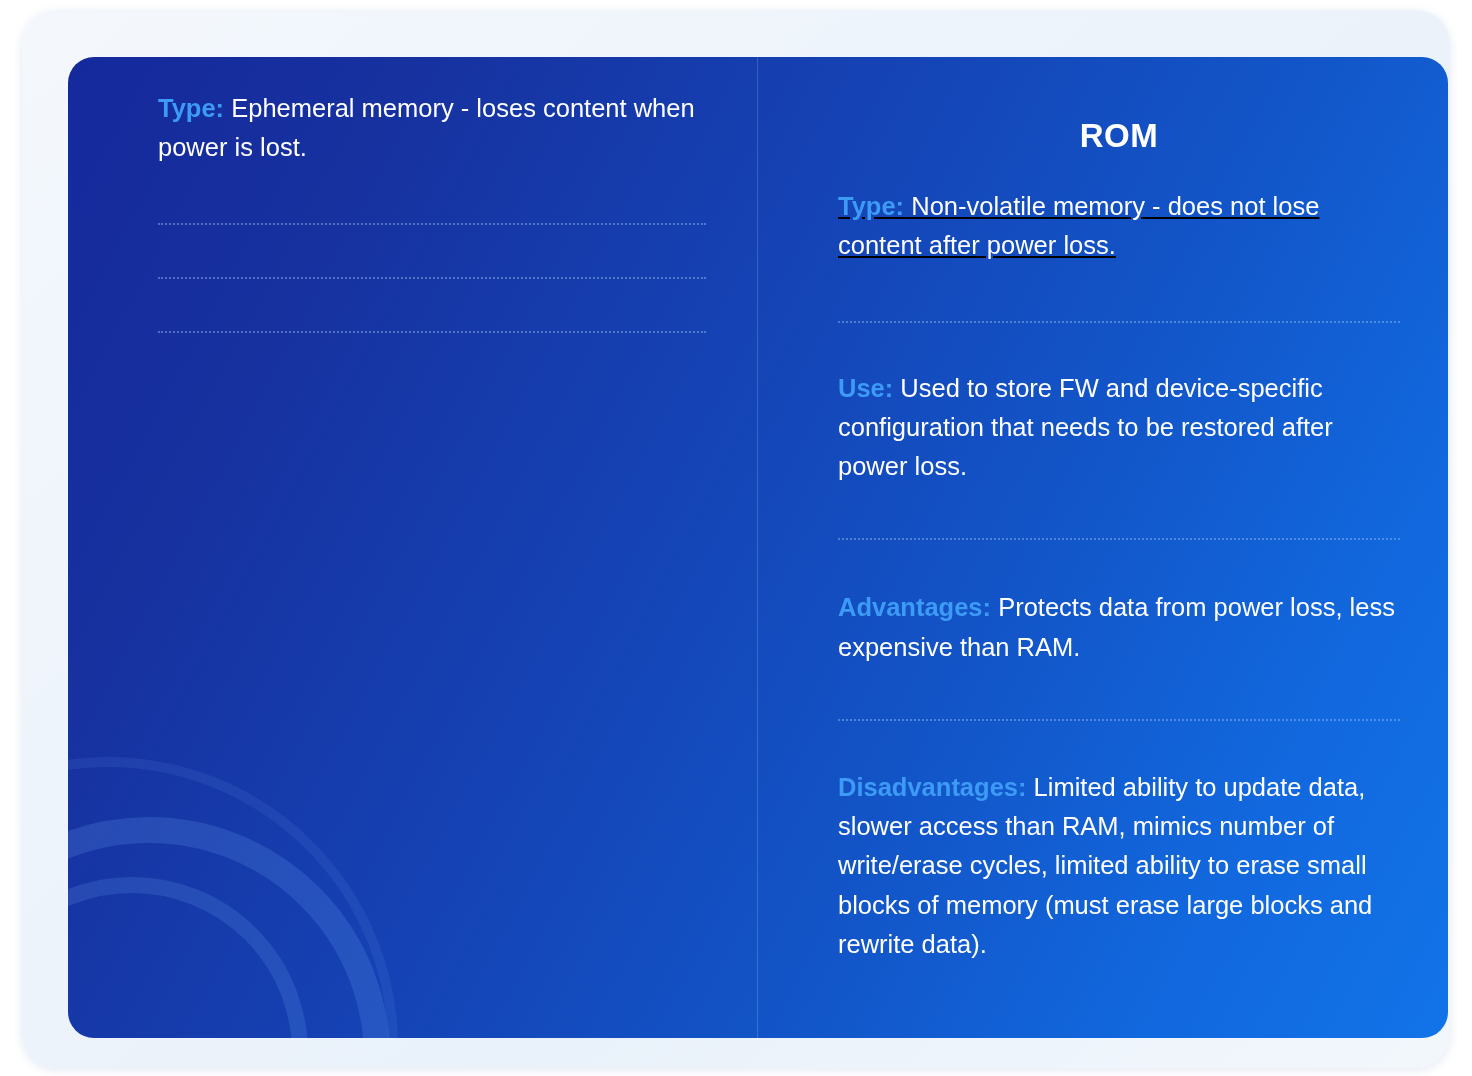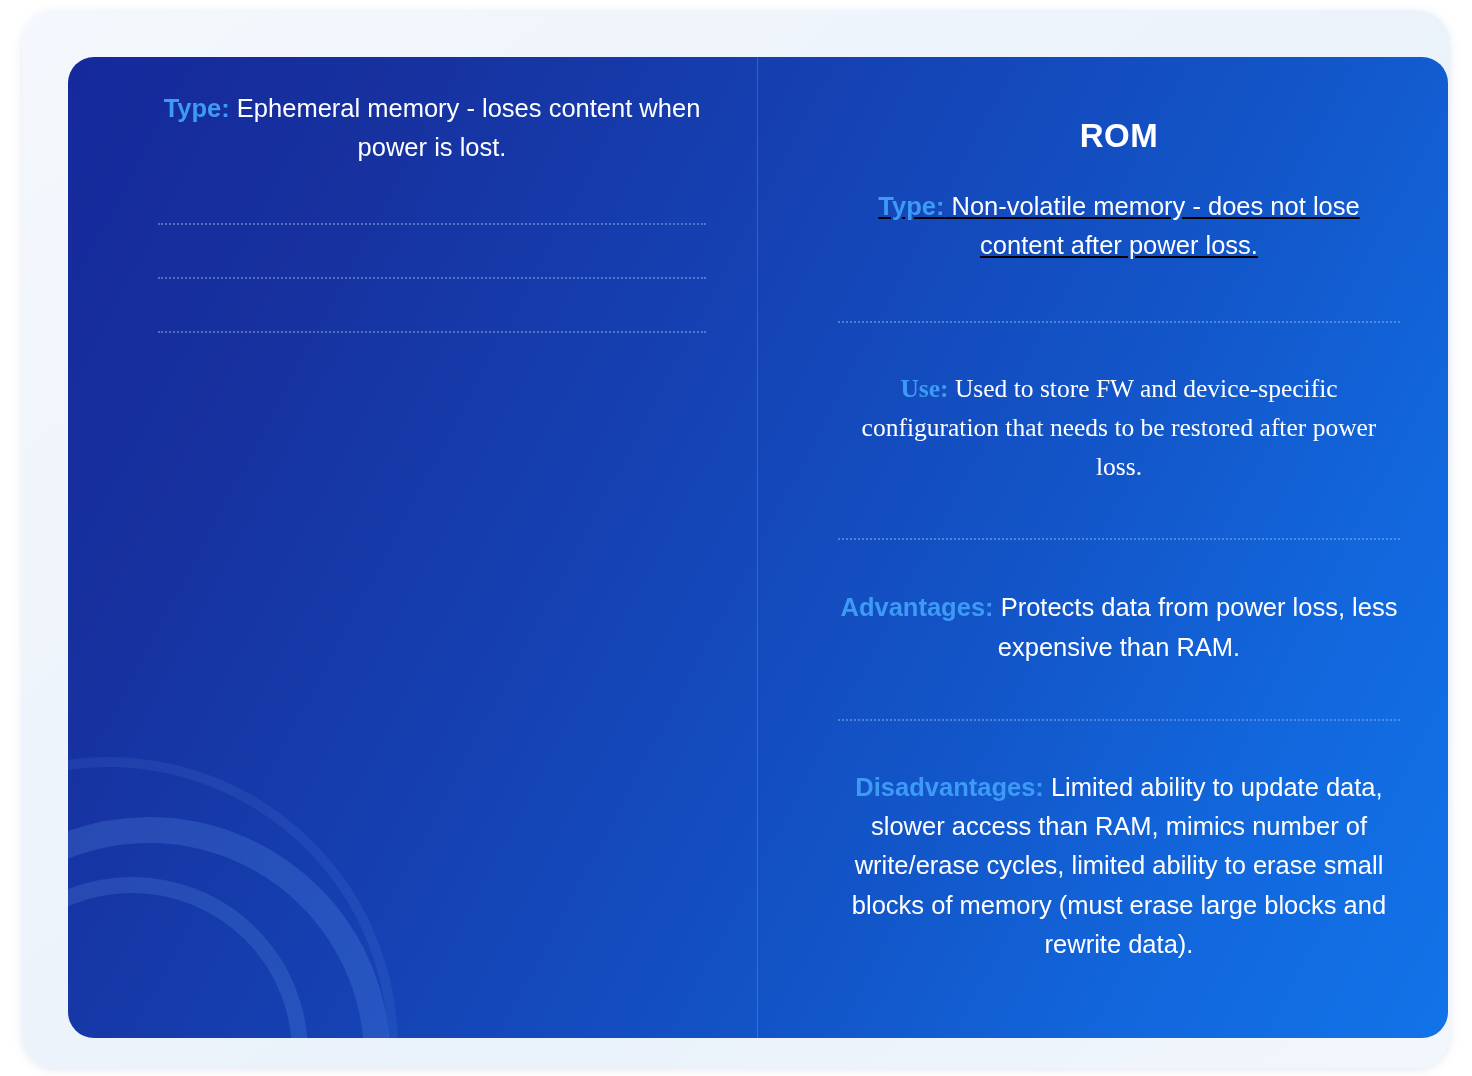--- a/index.html
+++ b/index.html
@@ -108,21 +108,20 @@
   }
 
   .row {
     position: relative;
   }
   .row-text {
     color: #ffffff;
     font-size: 25.5px;
     line-height: 1.54;
     font-weight: 400;
-    text-align: center;
   }
   .row-label {
     color: #3d9bf5;
     font-weight: bold;
   }
 
   .dotted {
     height: 0;
     border-top: 2px dotted rgba(150, 190, 240, 0.45);
     margin: 0;
@@ -133,21 +132,21 @@
   .col-left .d0 { margin-top: 55px; }
   .col-left .r1 { margin-top: 46px; }
   .col-left .d1 { margin-top: 52px; }
   .col-left .r2 { margin-top: 48px; }
   .col-left .d2 { margin-top: 52px; }
   .col-left .r3 { margin-top: 47px; }
 
   
   .col-right .r0 { margin-top: 4px; text-decoration: underline; }
   .col-right .d0 { margin-top: 55px; }
-  .col-right .r1 { margin-top: 46px; font-family: Liberation Serif, serif; }
+  .col-right .r1 { margin-top: 46px; }
   .col-right .d1 { margin-top: 52px; }
   .col-right .r2 { margin-top: 48px; }
   .col-right .d2 { margin-top: 52px; }
   .col-right .r3 { margin-top: 47px; }
 </style>
 </head>
 <body>
 
 <div class="outer-frame">
   <div class="card">

